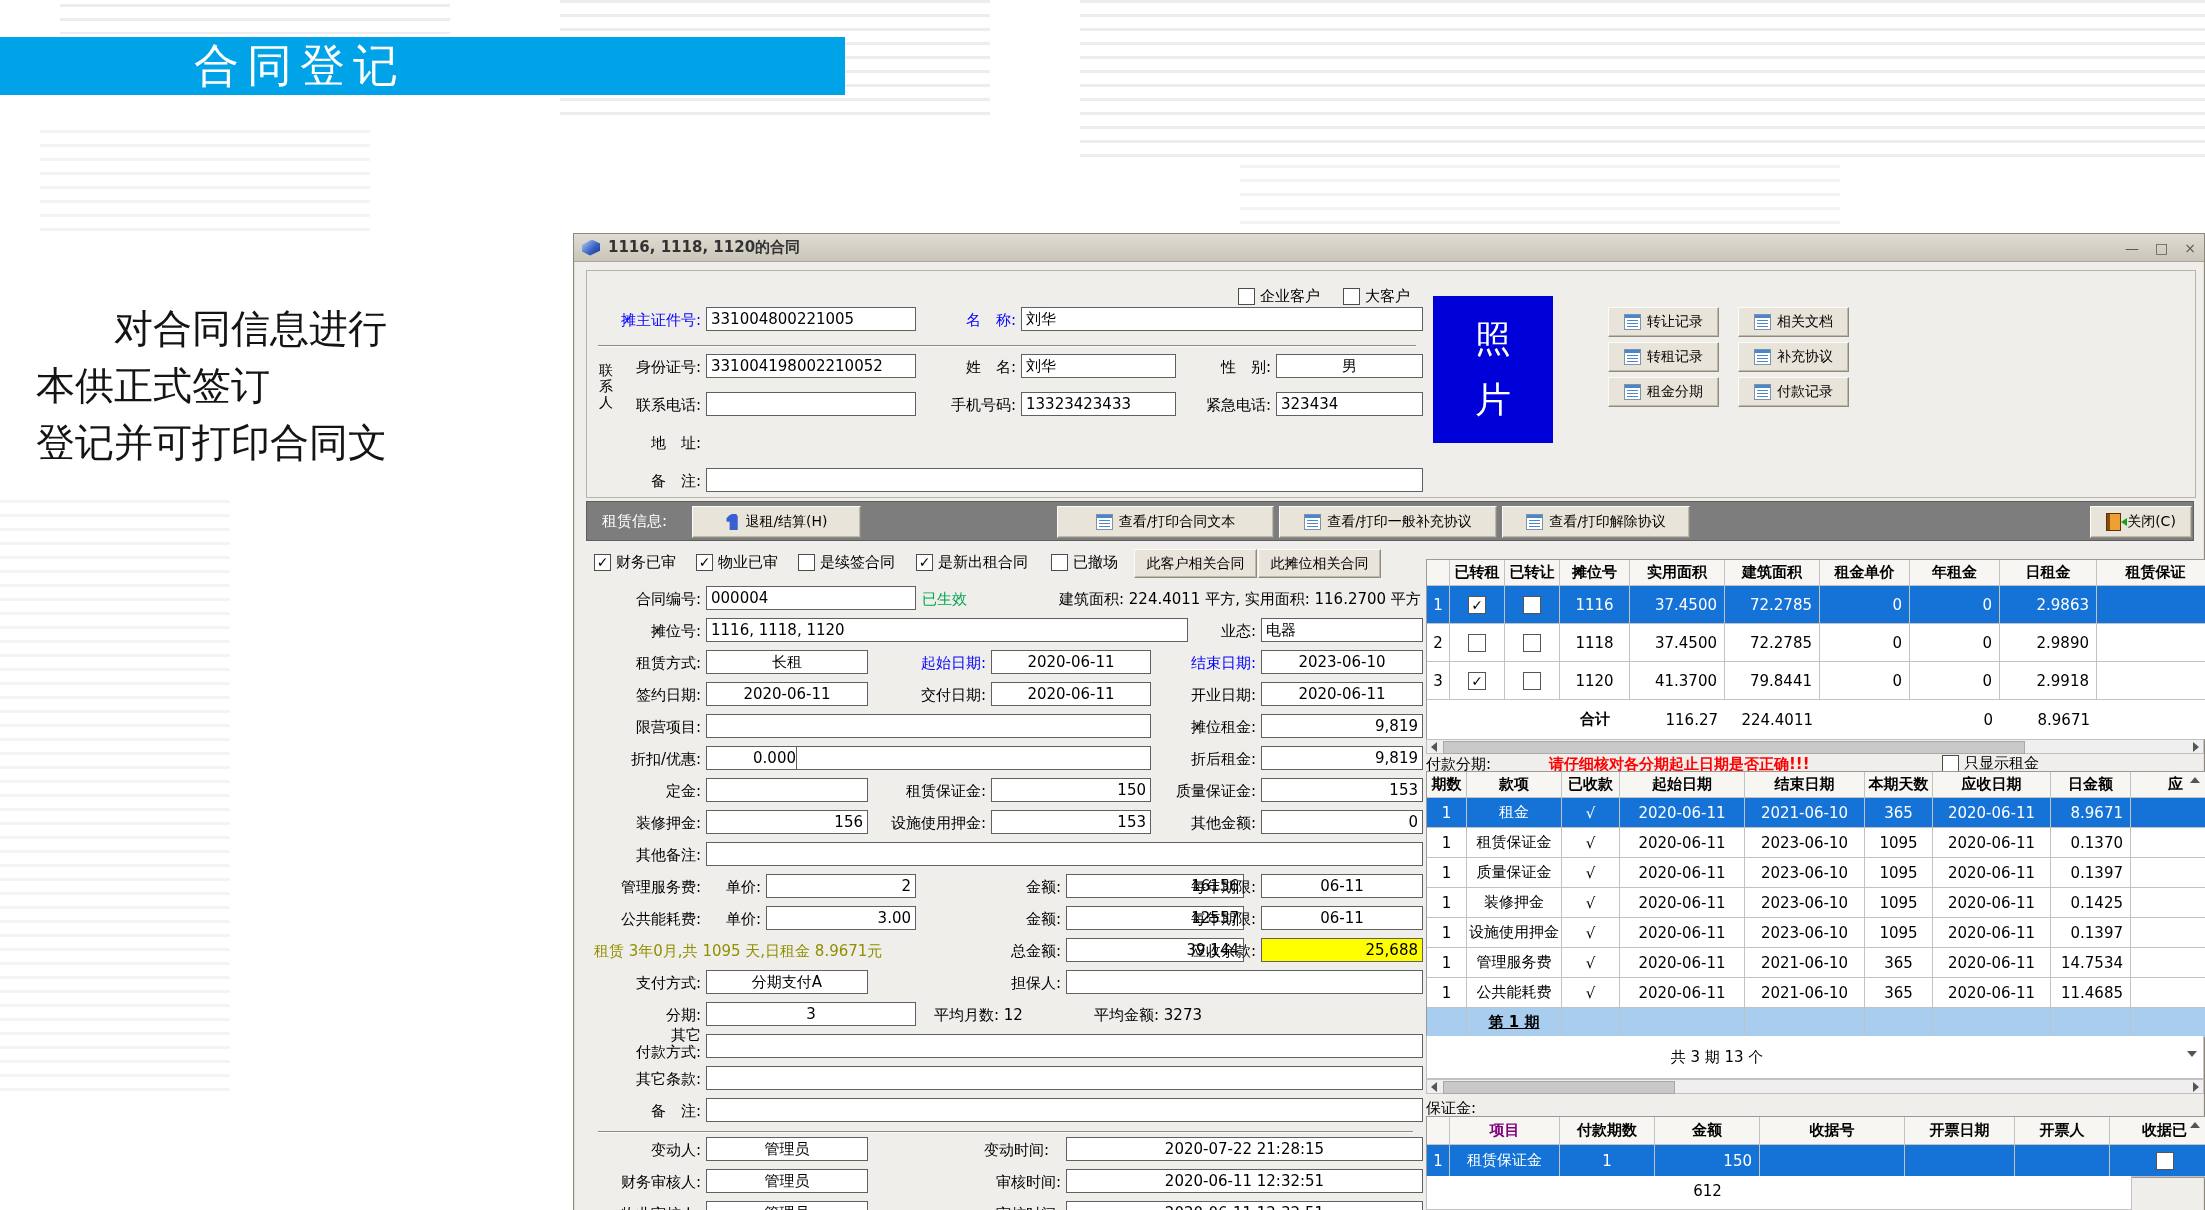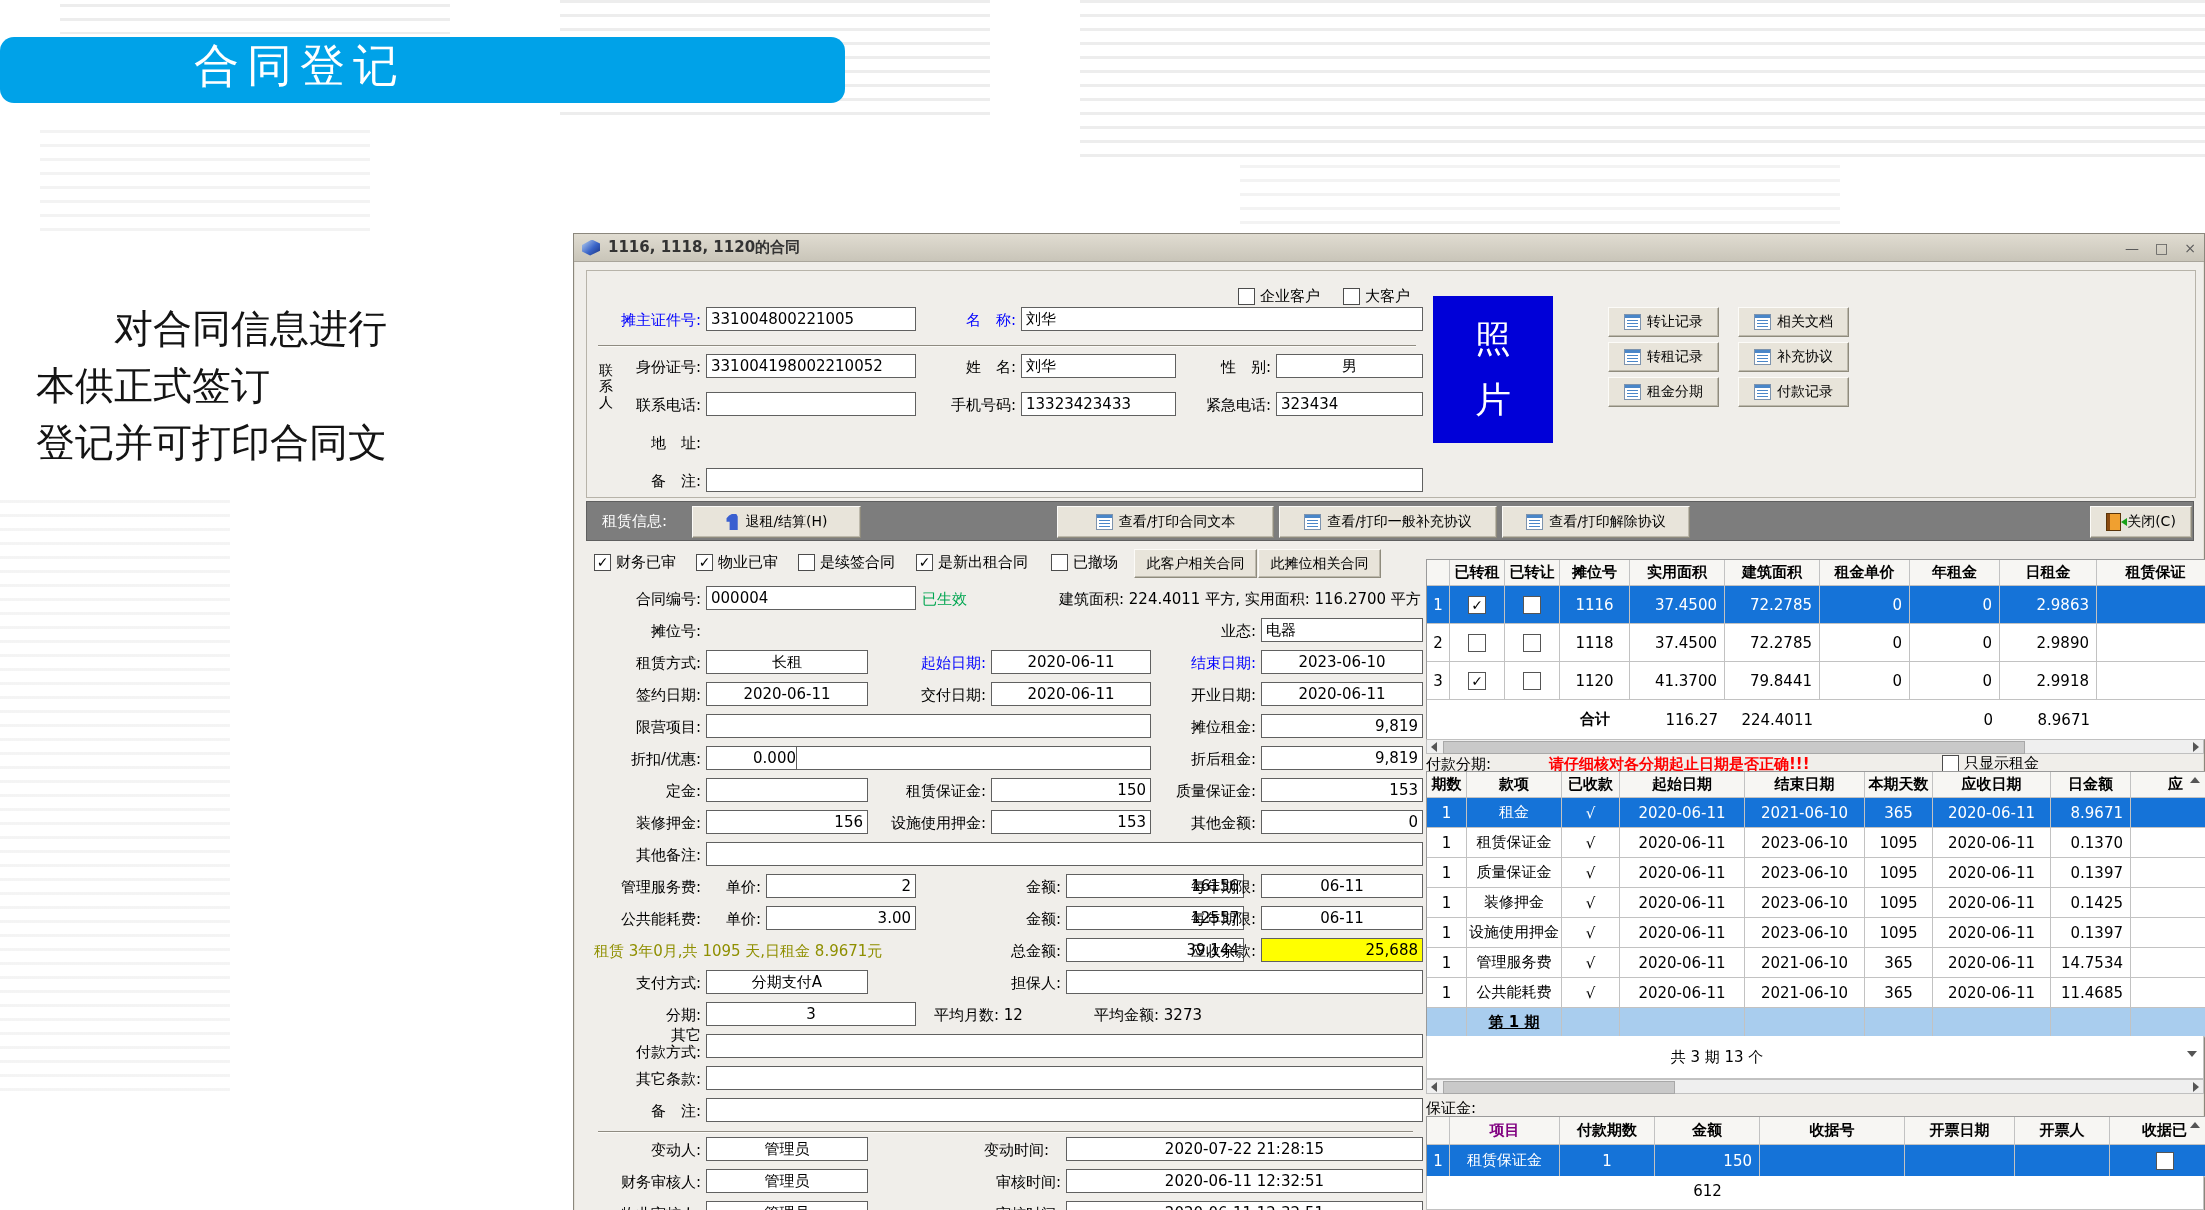--- a/index.html
+++ b/index.html
@@ -1,21 +1,21 @@
 <!DOCTYPE html>
 <html><head>
 <meta charset="utf-8">
 <style>
   html,body{margin:0;padding:0;background:#fff;}
   .stage{position:relative;width:2205px;height:1210px;background:#ffffff;overflow:hidden;
          font-family:"DejaVu Sans","Liberation Sans",sans-serif;color:#000;}
   .abs{position:absolute;}
   .stripes{position:absolute;background:repeating-linear-gradient(to bottom,#e7e7e7 0 3px,transparent 3px 14px);opacity:.75;}
   
-  .banner{position:absolute;left:0;top:37px;width:845px;height:66px;background:#00a2e8;border-radius:14px;}
+  .banner{position:absolute;left:0;top:37px;width:845px;height:58px;background:#00a2e8;}
   .banner span{display:block;width:600px;text-align:center;line-height:58px;font-size:45px;color:#fff;letter-spacing:8px;}
   .desc{position:absolute;left:36px;top:300px;width:500px;font-family:"DejaVu Serif","Liberation Serif",serif;
         font-size:39px;line-height:57px;color:#141414;}
   .desc .ind{padding-left:78px;}
   
   .win{position:absolute;left:573px;top:233px;width:1630px;height:977px;background:#f0eeea;
        border:1px solid #8b877d;box-shadow:inset 0 0 0 1px #e4e1d8;}
   .titlebar{position:absolute;left:0;top:0;width:100%;height:28px;
        background:linear-gradient(#e0dcd1,#c9c5b9);border-bottom:1px solid #a9a59b;
        display:flex;align-items:center;gap:8px;padding:0 8px;box-sizing:border-box;}
@@ -207,20 +207,21 @@
     <span class="cbl" style="left:499px;top:319px">已撤场</span>
     <div class="btn3d" style="left:560px;top:315px;width:121px;height:27px">此客户相关合同</div>
     <div class="btn3d" style="left:684px;top:315px;width:121px;height:27px">此摊位相关合同</div>
 
     <span class="lbl" style="left:20px;top:353px;width:107px">合同编号:</span>
     <div class="inp" style="left:132px;top:352px;width:200px">000004</div>
     <span class="lbl lblL green" style="left:348px;top:353px;width:80px;font-weight:normal">已生效</span>
     <span class="lbl lblL" style="left:485px;top:353px;width:360px">建筑面积: 224.4011 平方, 实用面积: 116.2700 平方</span>
 
     <span class="lbl" style="left:20px;top:385px;width:107px">摊位号:</span>
+    <div class="inp" style="left:132px;top:384px;width:472px">1116, 1118, 1120</div>
     <span class="lbl" style="left:600px;top:385px;width:82px">业态:</span>
     <div class="inp" style="left:687px;top:384px;width:152px">电器</div>
 
     <span class="lbl" style="left:20px;top:417px;width:107px">租赁方式:</span>
     <div class="inp c" style="left:132px;top:416px;width:152px">长租</div>
     <span class="lbl bluel" style="left:332px;top:417px;width:80px">起始日期:</span>
     <div class="inp c" style="left:417px;top:416px;width:150px">2020-06-11</div>
     <span class="lbl bluel" style="left:600px;top:417px;width:82px">结束日期:</span>
     <div class="inp c" style="left:687px;top:416px;width:152px">2023-06-10</div>
 
@@ -522,18 +523,18 @@
       <div class="cell sel">1</div>
       <div class="cell sel num">150</div>
       <div class="cell sel"></div>
       <div class="cell sel"></div>
       <div class="cell sel"></div>
       <div class="cell sel">
           <span class="cb2"></span>
         </div>
     </div>
     <span class="tri tri-u" style="left:1616px;top:888px"></span>
-    <div class="abs" style="left:852px;top:942px;width:778px;height:34px;background:#fff;border:1px solid #c2c2c2;border-top:none;box-sizing:border-box">
+    <div class="abs" style="left:852px;top:942px;width:706px;height:34px;background:#fff;border:1px solid #c2c2c2;border-top:none;box-sizing:border-box">
       <div style="position:absolute;left:228px;top:6px;width:105px;text-align:center;font-size:15px">612</div>
     </div>
 
   </div>
 </div>
 
 </body></html>

